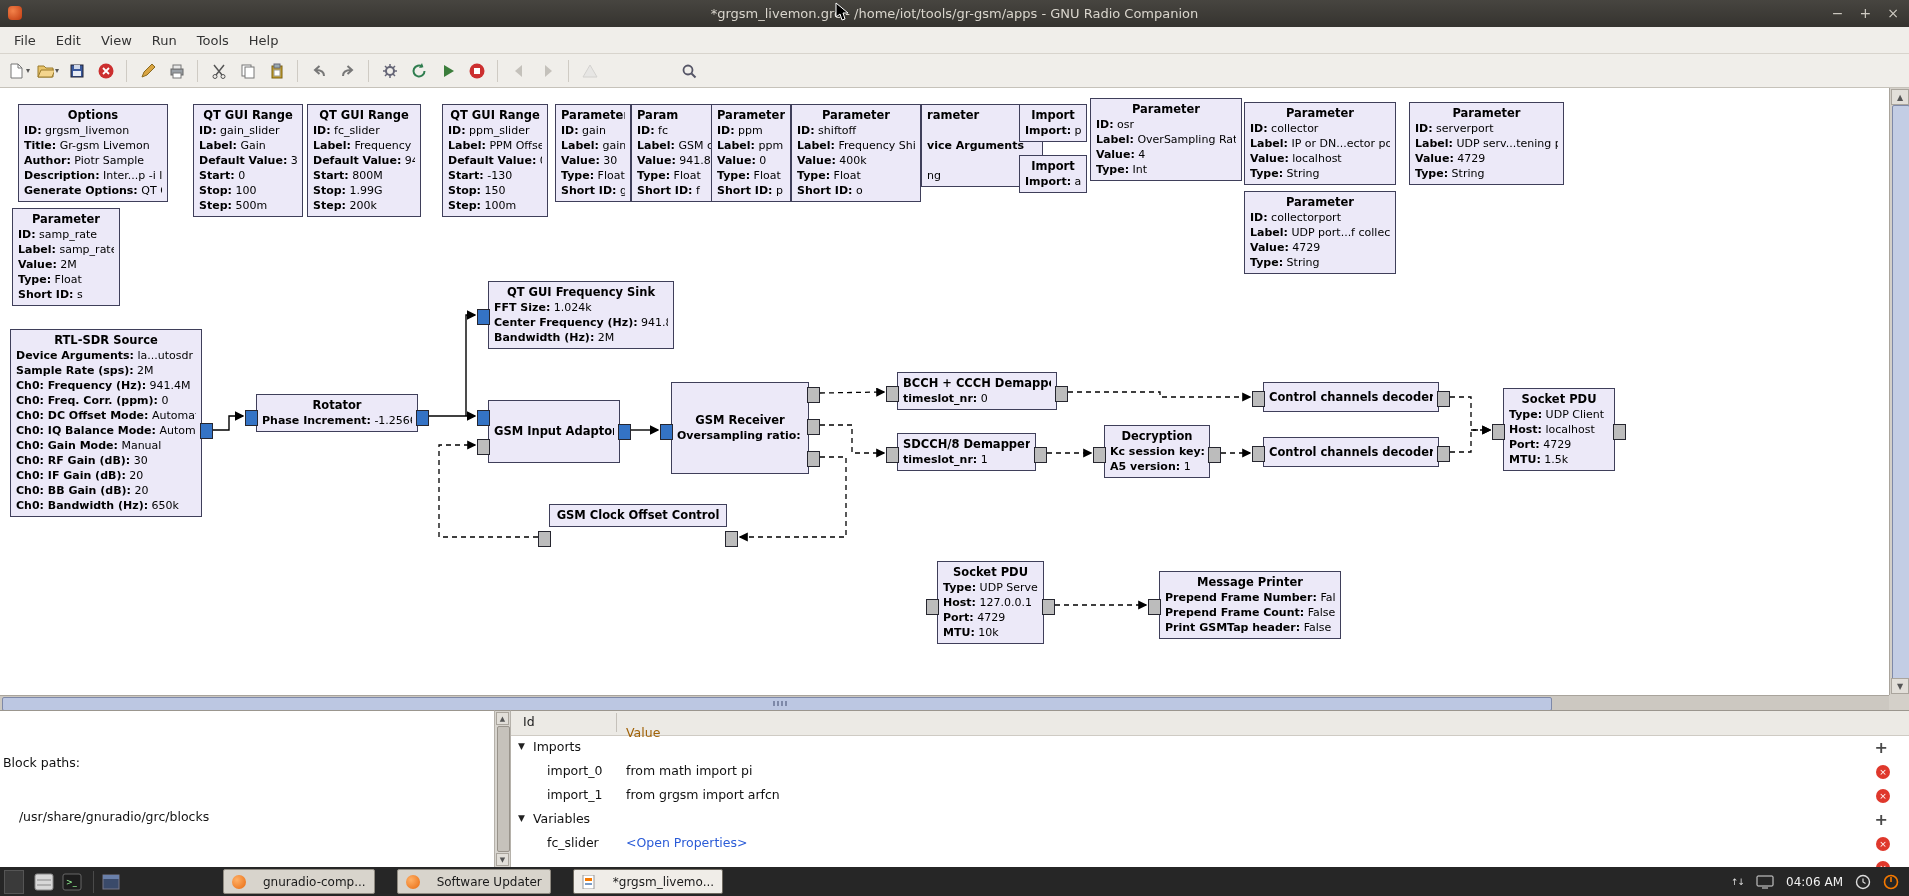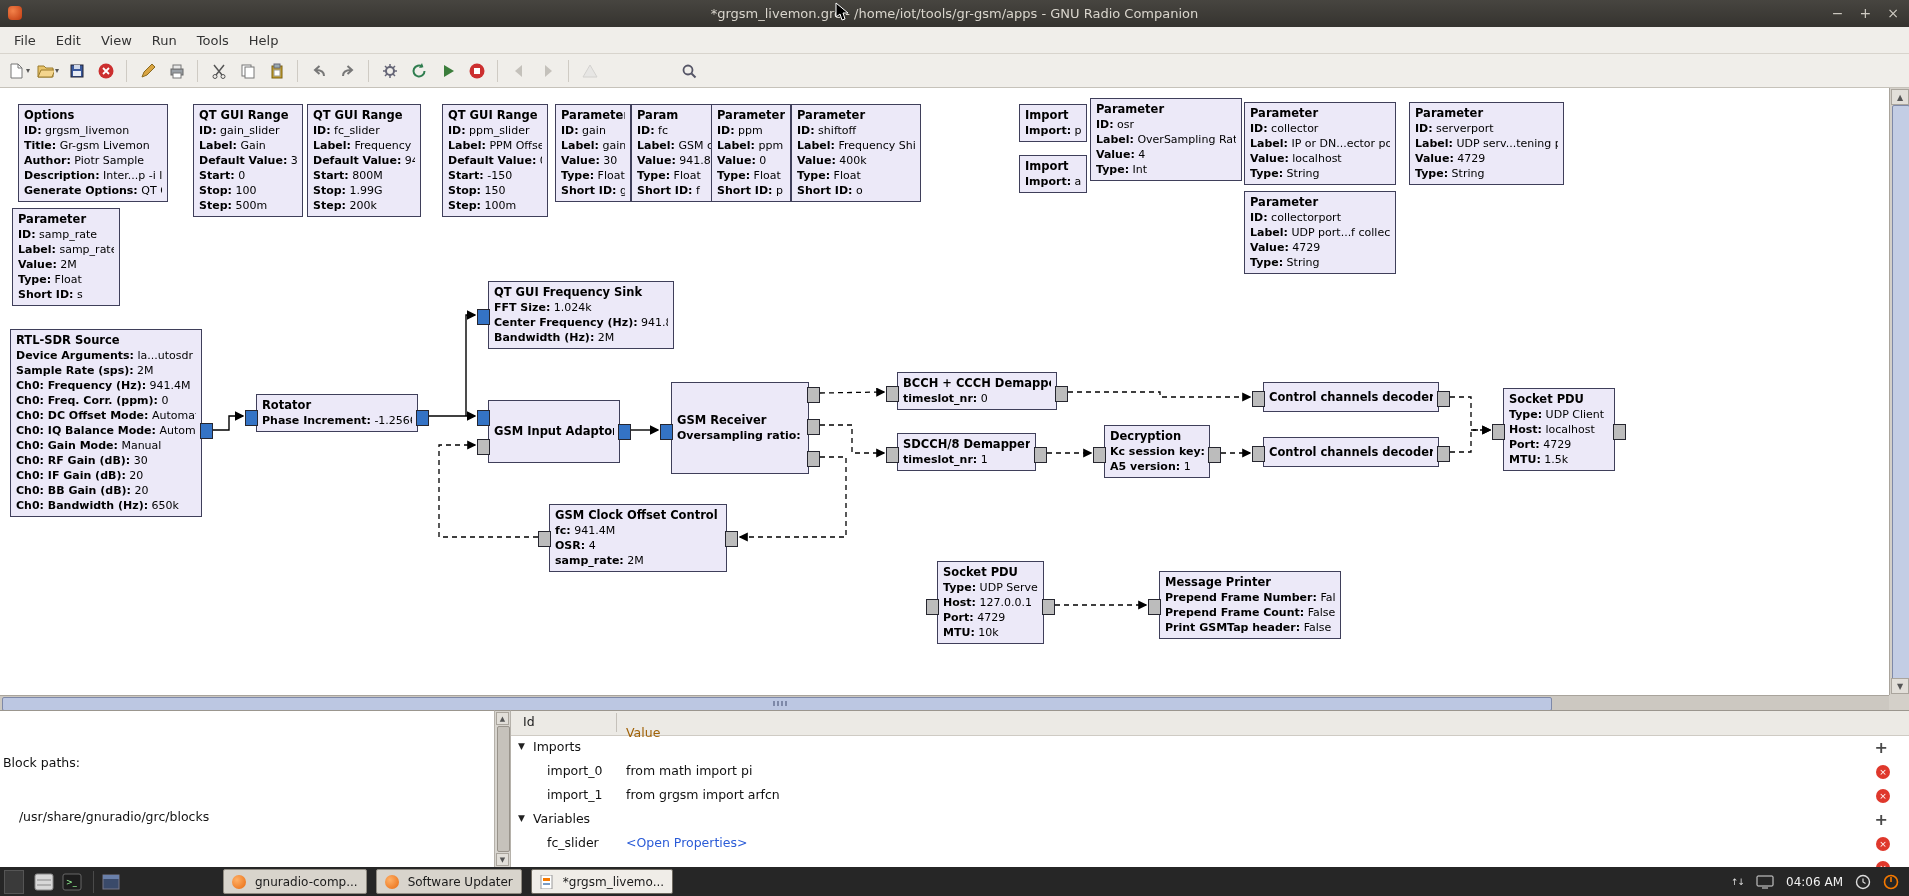--- a/index.html
+++ b/index.html
@@ -23,21 +23,21 @@
   .tb .caret{font-size:8px;color:#555;margin-left:1px}
   .tsep{width:1px;height:22px;background:#cfcbc4;margin:0 6px}
 
   
   .canvas{position:absolute;top:88px;left:0;width:1889px;height:607px;background:#ffffff;overflow:hidden}
   .wires{position:absolute;left:0;top:0}
   .w{stroke:#000;stroke-width:1.4;fill:none}
   .wm{stroke:#000;stroke-width:1.3;fill:none;stroke-dasharray:5,4}
 
   .block{position:absolute;background:#ece9f8;border:1px solid #3f3f5a;padding:2px 5px 3px;font-size:11px;line-height:15px;color:#000;box-sizing:border-box}
-  .bt{font-weight:bold;text-align:left;white-space:nowrap;overflow:hidden;font-size:11.5px;line-height:16px}
+  .bt{font-weight:bold;text-align:center;white-space:nowrap;overflow:hidden;font-size:11.5px;line-height:16px}
   .bt.tl{text-align:left}
   .param{white-space:nowrap;min-height:15px;overflow:hidden}
   .param b{font-weight:bold}
   .vc{display:flex;flex-direction:column;justify-content:center}
   .port{position:absolute;width:11px;height:14px;border:1px solid #26262f;box-sizing:content-box}
   .port.s{background:#3473c5}
   .port.m{background:#bcbcbc}
 
   
   .hscroll{position:absolute;top:695px;left:0;width:1889px;height:15px;background:#ccc8c1;border-top:1px solid #a9a49c;box-sizing:border-box}
@@ -68,21 +68,21 @@
   .vrow .rval.link{color:#2a5bd7}
   .addbtn{position:absolute;right:21px;top:2px;font-size:16px;font-weight:bold;color:#4a4a4a}
   .rembtn{position:absolute;right:19px;top:5px;width:14px;height:14px;border-radius:50%;background:#df382c;color:#fff;font-size:9px;line-height:14px;text-align:center}
 
   
   .taskbar{position:absolute;top:867px;left:0;width:1909px;height:29px;background:#262626;display:flex;align-items:center;color:#eee;box-sizing:border-box;padding:0 4px}
   .launch{width:24px;height:24px;margin-right:4px;display:flex;align-items:center;justify-content:center}
   .showdesk{width:20px;height:24px;background:#3a3a3a;border:1px solid #555;box-sizing:border-box;margin-right:8px}
   .lsep{width:1px;height:22px;background:#4a4a4a;margin:0 5px}
   .spacer{width:96px}
-  .task{height:23px;background:#d8d4cc;border:1px solid #8f8a81;border-radius:2px;color:#1a1a1a;font-size:12px;display:flex;align-items:center;gap:9px;padding:0 8px;margin-right:9px;max-width:150px;white-space:nowrap;overflow:hidden}
+  .task{height:23px;background:#d8d4cc;border:1px solid #8f8a81;border-radius:2px;color:#1a1a1a;font-size:12px;display:flex;align-items:center;gap:17px;padding:0 8px;margin-right:22px;max-width:150px;white-space:nowrap;overflow:hidden}
   .task.active{background:#f0ede8;border-color:#6f6a61}
   .task .ticon{width:14px;height:14px;flex:0 0 auto}
   .oc{border-radius:50%;background:radial-gradient(circle at 35% 35%,#ffb066,#e86a10)}
   .tray{margin-left:auto;display:flex;align-items:center;gap:12px;padding-right:6px}
   .tray-text{font-size:12px;color:#f2f2f2}
   .updown{font-size:9px;letter-spacing:-1px;color:#ddd}
 
   .cursor{position:absolute;left:835px;top:2px;pointer-events:none}
 </style>
 </head>
@@ -327,21 +327,21 @@
 
     <div class="block" style="left:442px;top:16px;width:106px">
       <div class="bt">QT GUI Range</div>
       <div>
   <div class="param"><b>ID:</b><span> ppm_slider</span></div>
 
   <div class="param"><b>Label:</b><span> PPM Offset</span></div>
 
   <div class="param"><b>Default Value:</b><span> 0</span></div>
 
-  <div class="param"><b>Start:</b><span> -150</span></div>
+  <div class="param"><b>Start:</b><span> -130</span></div>
 
   <div class="param"><b>Stop:</b><span> 150</span></div>
 
   <div class="param"><b>Step:</b><span> 100m</span></div>
 </div>
     </div>
 
     <div class="block" style="left:555px;top:16px;width:76px">
       <div class="bt">Parameter</div>
       <div>
@@ -395,20 +395,32 @@
   <div class="param"><b>Label:</b><span> Frequency Shiftoff</span></div>
 
   <div class="param"><b>Value:</b><span> 400k</span></div>
 
   <div class="param"><b>Type:</b><span> Float</span></div>
 
   <div class="param"><b>Short ID:</b><span> o</span></div>
 </div>
     </div>
 
+    <div class="block" style="left:921px;top:16px;width:122px">
+      <div class="bt tl">rameter</div>
+      <div>
+  <div class="param"><b></b><span></span></div>
+
+  <div class="param"><b>vice Arguments</b><span></span></div>
+
+  <div class="param"><b></b><span></span></div>
+
+  <div class="param"><b></b><span>ng</span></div>
+</div>
+    </div>
 
     <div class="block" style="left:1019px;top:16px;width:68px">
       <div class="bt">Import</div>
       <div>
   <div class="param"><b>Import:</b><span> pi</span></div>
 </div>
     </div>
 
     <div class="block" style="left:1019px;top:67px;width:68px">
       <div class="bt">Import</div>
@@ -531,27 +543,20 @@
   <div class="param"><b>Oversampling ratio:</b><span> 4</span></div>
 </div>
       <div class="port s" style="left:-12px;top:41px"></div>
       <div class="port m" style="right:-12px;top:4px"></div>
       <div class="port m" style="right:-12px;top:36px"></div>
       <div class="port m" style="right:-12px;top:68px"></div>
     </div>
 
     <div class="block" style="left:549px;top:416px;width:178px">
       <div class="bt">GSM Clock Offset Control</div>
-      <div>
-  <div class="param"><b>fc:</b><span> 941.4M</span></div>
-
-  <div class="param"><b>OSR:</b><span> 4</span></div>
-
-  <div class="param"><b>samp_rate:</b><span> 2M</span></div>
-</div>
       <div class="port m" style="left:-12px;top:26px"></div>
       <div class="port m" style="right:-12px;top:26px"></div>
     </div>
 
     <div class="block" style="left:897px;top:284px;width:160px">
       <div class="bt">BCCH + CCCH Demapper</div>
       <div>
   <div class="param"><b>timeslot_nr:</b><span> 0</span></div>
 </div>
       <div class="port m" style="left:-12px;top:13px"></div>

